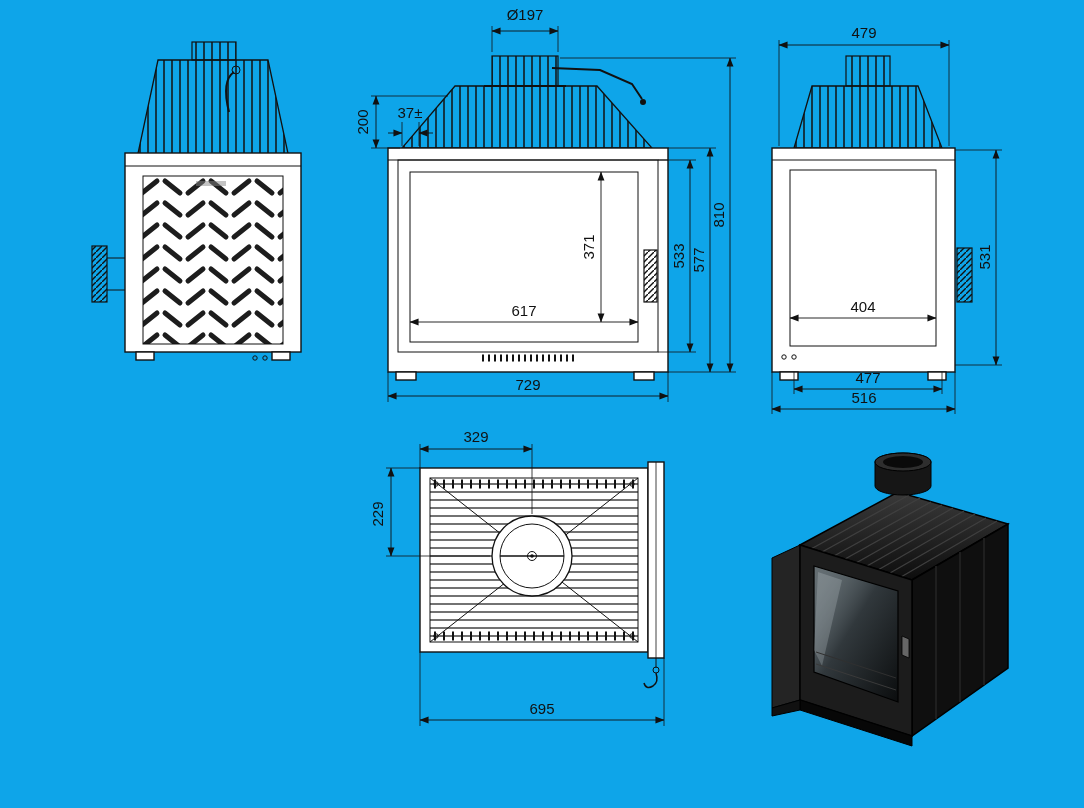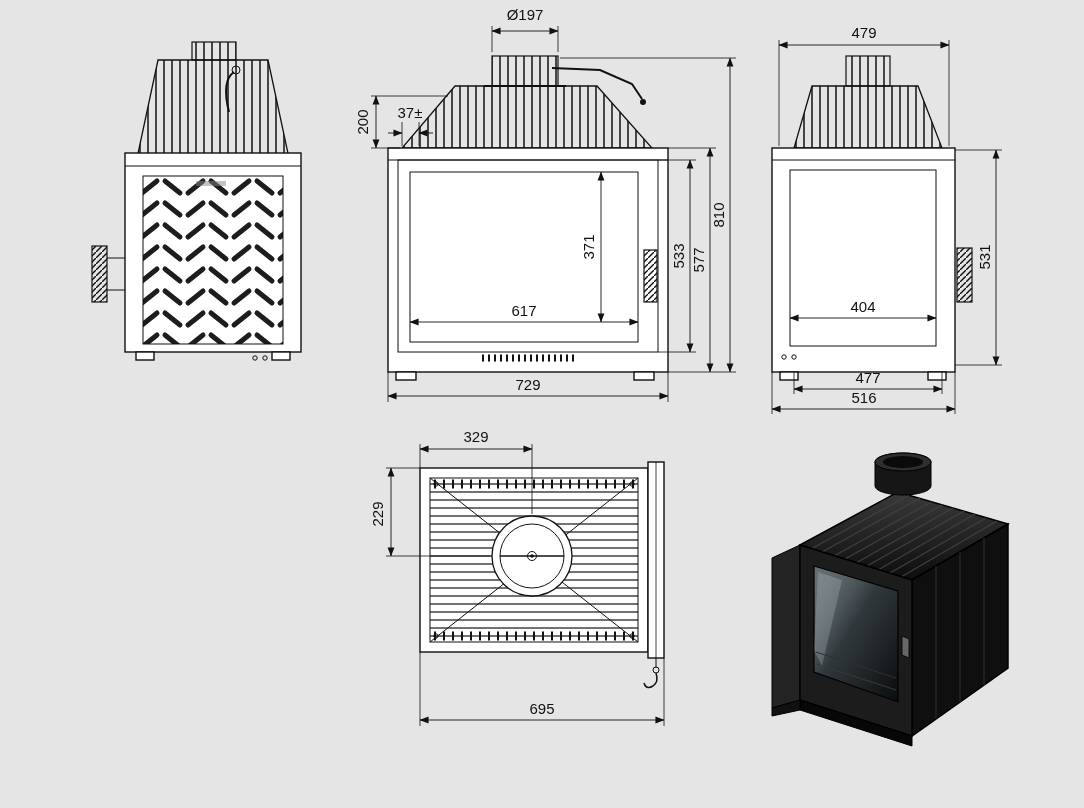--- a/index.html
+++ b/index.html
@@ -1,16 +1,16 @@
 <!DOCTYPE html>
 <html><head>
 <meta charset="utf-8">
 <style>
   html,body{margin:0;padding:0;background:#fff;}
-  .canvas{position:relative;width:1084px;height:808px;background:#e5e5e5;overflow:hidden;
+  .canvas{position:relative;width:1084px;height:808px;background:#0ea5e9;overflow:hidden;
           font-family:"Liberation Sans",sans-serif;}
   .o{fill:#fff;stroke:#111;stroke-width:1.4;}
   .t{fill:none;stroke:#111;stroke-width:1;}
   .tt{fill:none;stroke:#111;stroke-width:2;}
   .ext{stroke:#111;stroke-width:.8;}
   .dt{font-family:"Liberation Sans",sans-serif;font-size:15px;fill:#111;}
 </style>
 </head>
 <body>
 

